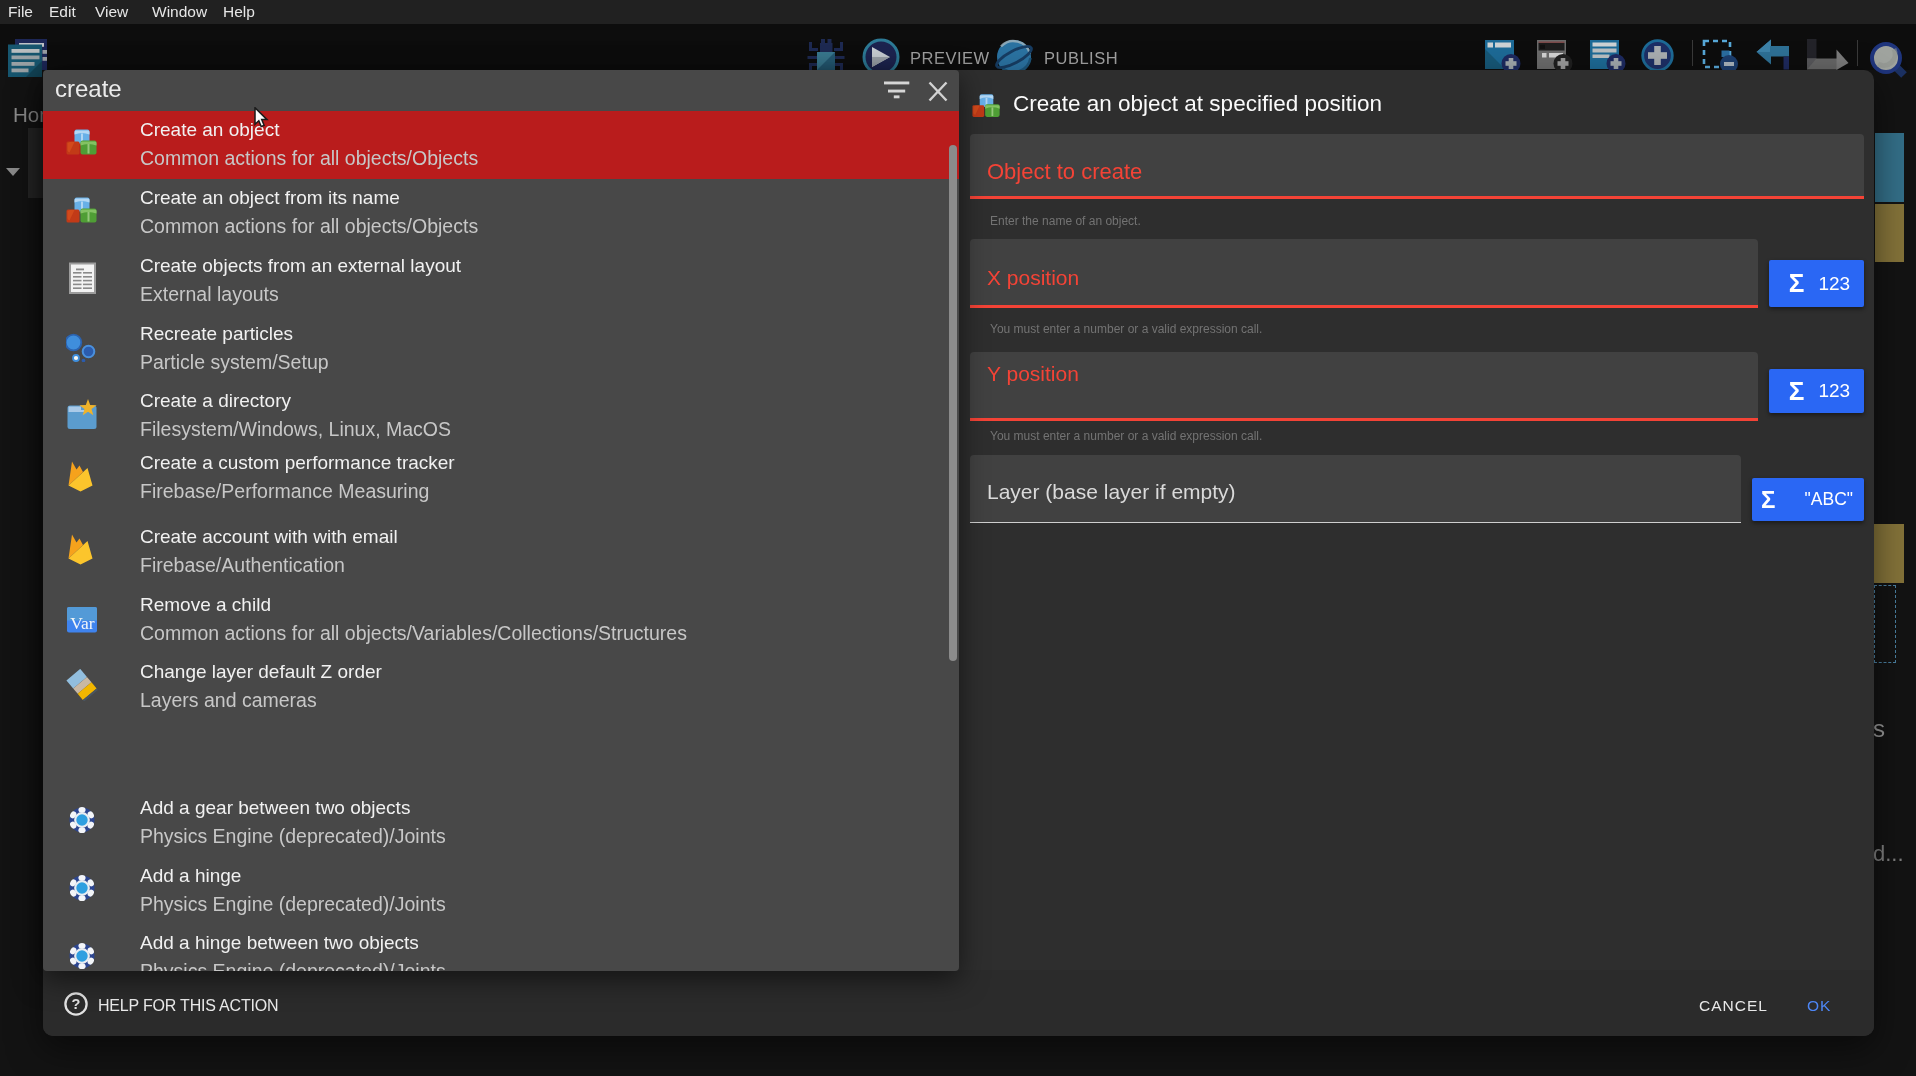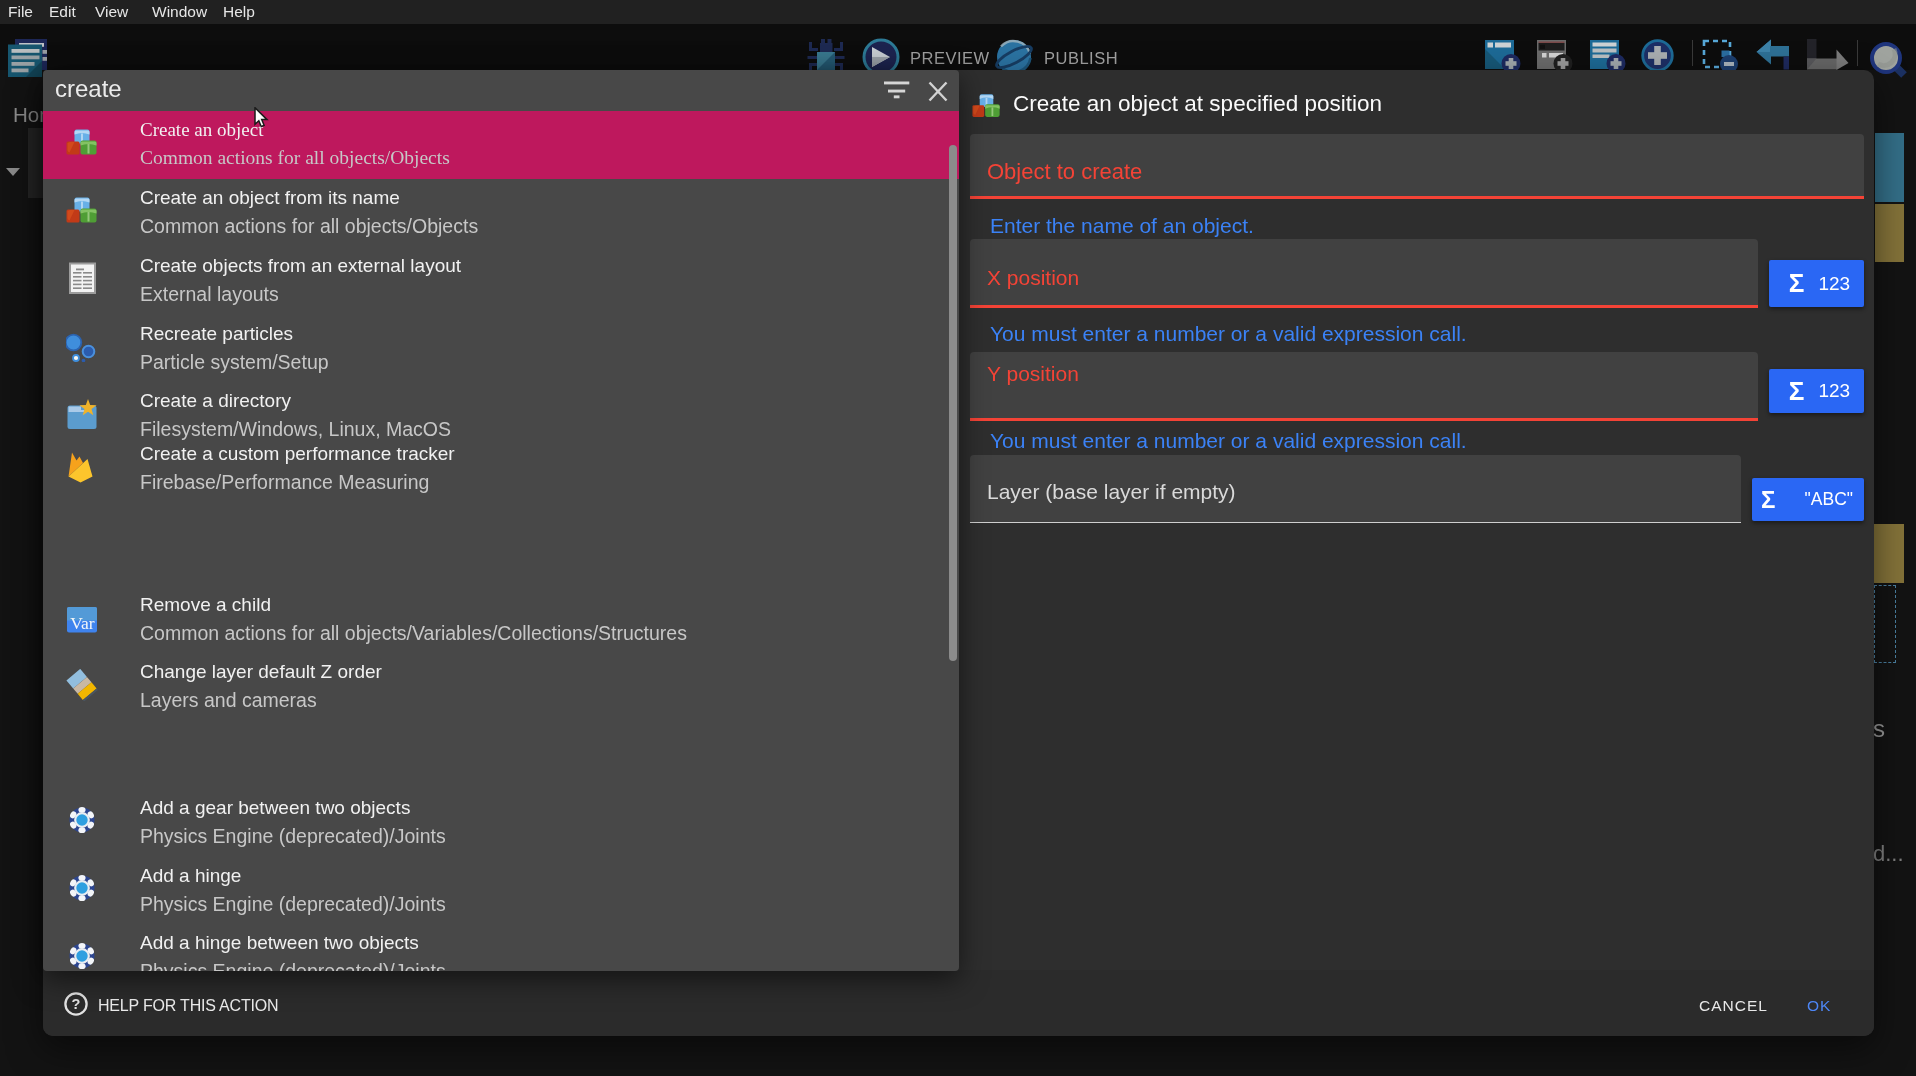--- a/index.html
+++ b/index.html
@@ -8,21 +8,21 @@
 .abs{position:absolute;}
 #menubar{position:absolute;left:0;top:0;width:1916px;height:24px;background:#212121;}
 #menubar span{position:absolute;top:3px;font-size:15.5px;color:#e6e6e6;}
 #toolbar{position:absolute;left:0;top:24px;width:1916px;height:46px;background:#0d0d0d;}
 .tbtxt{position:absolute;top:49px;font-size:16.5px;color:#a2a2a2;letter-spacing:0.5px;}
 .sep{position:absolute;top:40px;width:1px;height:26px;background:#3a3a3a;}
 #dlg{position:absolute;left:43px;top:70px;width:1831px;height:966px;background:#2e2e2e;border-radius:10px;box-shadow:0 12px 34px rgba(0,0,0,.5);}
 #footer{position:absolute;left:43px;top:970px;width:1831px;height:66px;background:#2b2b2b;border-radius:0 0 10px 10px;}
 .field{position:absolute;background:#414141;border-radius:4px 4px 0 0;}
 .flabel{position:absolute;font-size:21px;color:#f44336;}
-.helper{position:absolute;font-size:21px;color:#3b82f6;}
+.helper{position:absolute;font-size:12px;color:#737373;}
 .ebtn{position:absolute;background:#2a67f4;border-radius:2px;box-shadow:0 2px 4px rgba(0,0,0,.45);display:flex;align-items:center;justify-content:center;color:#fff;}
 .ebtn .sig{font-weight:bold;font-size:26px;margin-right:14px;margin-left:6px;}
 .ebtn .num{font-size:19px;}
 #popup{position:absolute;left:42.5px;top:69.6px;width:916.5px;height:901px;background:#484848;border-radius:4px;overflow:hidden;box-shadow:0 8px 28px rgba(0,0,0,.55);}
 .row{position:absolute;left:0;width:916.5px;height:67.8px;}
 .rt{position:absolute;left:97.5px;top:8.5px;font-size:19px;color:#f1f1f1;white-space:nowrap;}
 .rs{position:absolute;left:97.5px;top:36.5px;font-size:19.5px;color:#c7c7c7;white-space:nowrap;}
 .ricon{position:absolute;left:23.5px;top:16px;width:32px;height:32px;}
 </style>
 </head>
@@ -196,21 +196,21 @@
 <div class="abs" style="left:12.5px;top:5.5px;font-size:24px;color:#ebebeb;">create</div>
 <svg class="abs" style="left:841.5px;top:11.5px" width="27" height="20" viewBox="0 0 27 20">
 <rect x="0" y="0.5" width="25.3" height="2.9" fill="#d6d6d6"></rect>
 <rect x="4" y="8.6" width="17.2" height="2.9" fill="#d6d6d6"></rect>
 <rect x="9.8" y="14.4" width="5.7" height="2.9" fill="#d6d6d6"></rect>
 </svg>
 <svg class="abs" style="left:885.5px;top:11px" width="20" height="21" viewBox="0 0 20 21">
 <line x1="1.5" y1="1.5" x2="18.5" y2="19.5" stroke="#d2d2d2" stroke-width="2.4"></line>
 <line x1="18.5" y1="1.5" x2="1.5" y2="19.5" stroke="#d2d2d2" stroke-width="2.4"></line>
 </svg>
-<div class="row" style="top:41.4px;background:#be185d;font-family:Liberation Serif, serif;">
+<div class="row" style="top:41.4px;background:#b91c1c;">
 <svg class="ricon" viewBox="0 0 32 32">
         <rect x="8.5" y="2.5" width="15" height="14" rx="2" fill="#68b0e8"></rect>
         <path d="M10 3.5 h12 q1.5 0 1.5 1.5 v2.6 q-7.5 -3 -15 0 v-2.6 q0 -1.5 1.5 -1.5 Z" fill="#b3d7f4"></path>
         <rect x="15" y="6.5" width="2" height="9.5" fill="#cfe6f8" opacity="0.7"></rect>
         <rect x="0.5" y="14.5" width="13" height="13" rx="1.5" fill="#c23a17"></rect>
         <path d="M1.5 16 q3.5 -2 7 -1 l-5 10.5 q-2 -1 -2 -2.5 Z" fill="#e2591f" opacity="0.5"></path>
         <rect x="14.5" y="13.5" width="16" height="14" rx="2" fill="#4f9e35"></rect>
         <path d="M16 14.5 h13 q1.5 0 1.5 1.5 v2.4 q-8 -3 -16 0 v-2.4 q0 -1.5 1.5 -1.5 Z" fill="#83c263"></path>
         <rect x="21.5" y="17" width="2" height="9.5" fill="#a5d18d" opacity="0.8"></rect>
       </svg>
@@ -263,27 +263,35 @@
     </div>
 <div class="row" style="top:312.4px;">
 <svg class="ricon" viewBox="0 0 32 32">
         <rect x="1.5" y="7.5" width="29" height="23.5" rx="2.5" fill="#5b9cce"></rect>
         <path d="M2.5 8.5 h12.5 v3.5 h8 v2 h-20.5 z" fill="#aacae8"></path>
         <polygon points="22,1 24.2,7 30.6,7.2 25.5,11.1 27.3,17.3 22,13.7 16.7,17.3 18.5,11.1 13.4,7.2 19.8,7" fill="#efb32b"></polygon>
       </svg>
 <div class="rt">Create a directory</div>
       <div class="rs">Filesystem/Windows, Linux, MacOS</div>
     </div>
-<div class="row" style="top:365px;">
+<div class="row" style="top:374px;">
 <svg class="ricon" viewBox="0 0 32 32">
         <polygon points="2.5,25.5 6,1.5 10.5,9.5 13.5,5.5 17,12" fill="#f6a21c"></polygon>
         <polygon points="2.5,25.5 21.5,8 26.5,25.5 14.5,31.5" fill="#fcc52c"></polygon>
       </svg>
 <div class="rt">Create a custom performance tracker</div>
       <div class="rs">Firebase/Performance Measuring</div>
+    </div>
+<div class="row" style="top:447.9px;">
+<svg class="ricon" viewBox="0 0 32 32">
+        <polygon points="2.5,25.5 6,1.5 10.5,9.5 13.5,5.5 17,12" fill="#f6a21c"></polygon>
+        <polygon points="2.5,25.5 21.5,8 26.5,25.5 14.5,31.5" fill="#fcc52c"></polygon>
+      </svg>
+<div class="rt">Create account with with email</div>
+      <div class="rs">Firebase/Authentication</div>
     </div>
 <div class="row" style="top:515.7px;">
 <svg class="ricon" viewBox="0 0 32 32">
         <rect x="1" y="6" width="30" height="25.5" rx="2" fill="#3f83ee"></rect>
         <path d="M1 8 q0 -2 2 -2 h26 q2 0 2 2 v11.5 h-30 Z" fill="#539ad7"></path>
         <text x="16.5" y="27.5" font-size="17.5" font-family="Liberation Serif,serif" fill="#f4f6f8" text-anchor="middle">Var</text>
       </svg>
 <div class="rt">Remove a child</div>
       <div class="rs">Common actions for all objects/Variables/Collections/Structures</div>
     </div>

